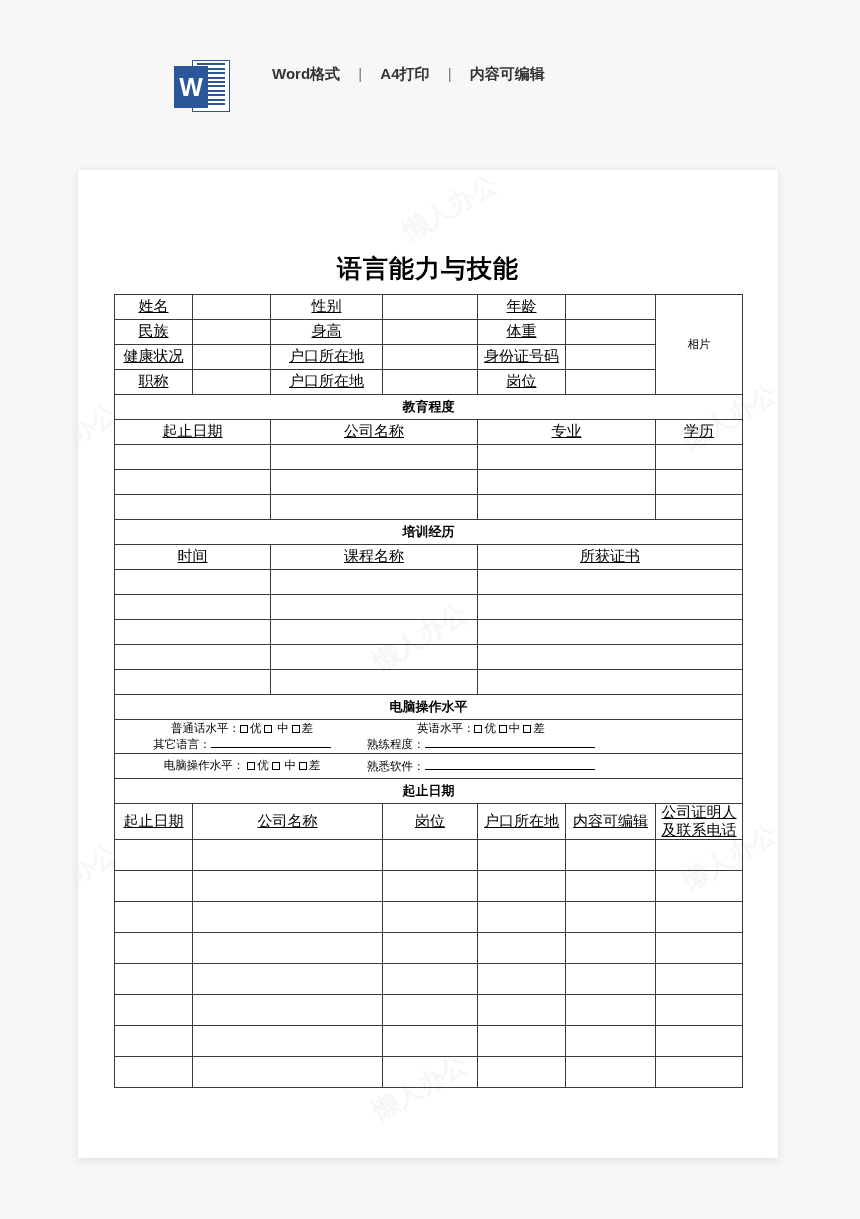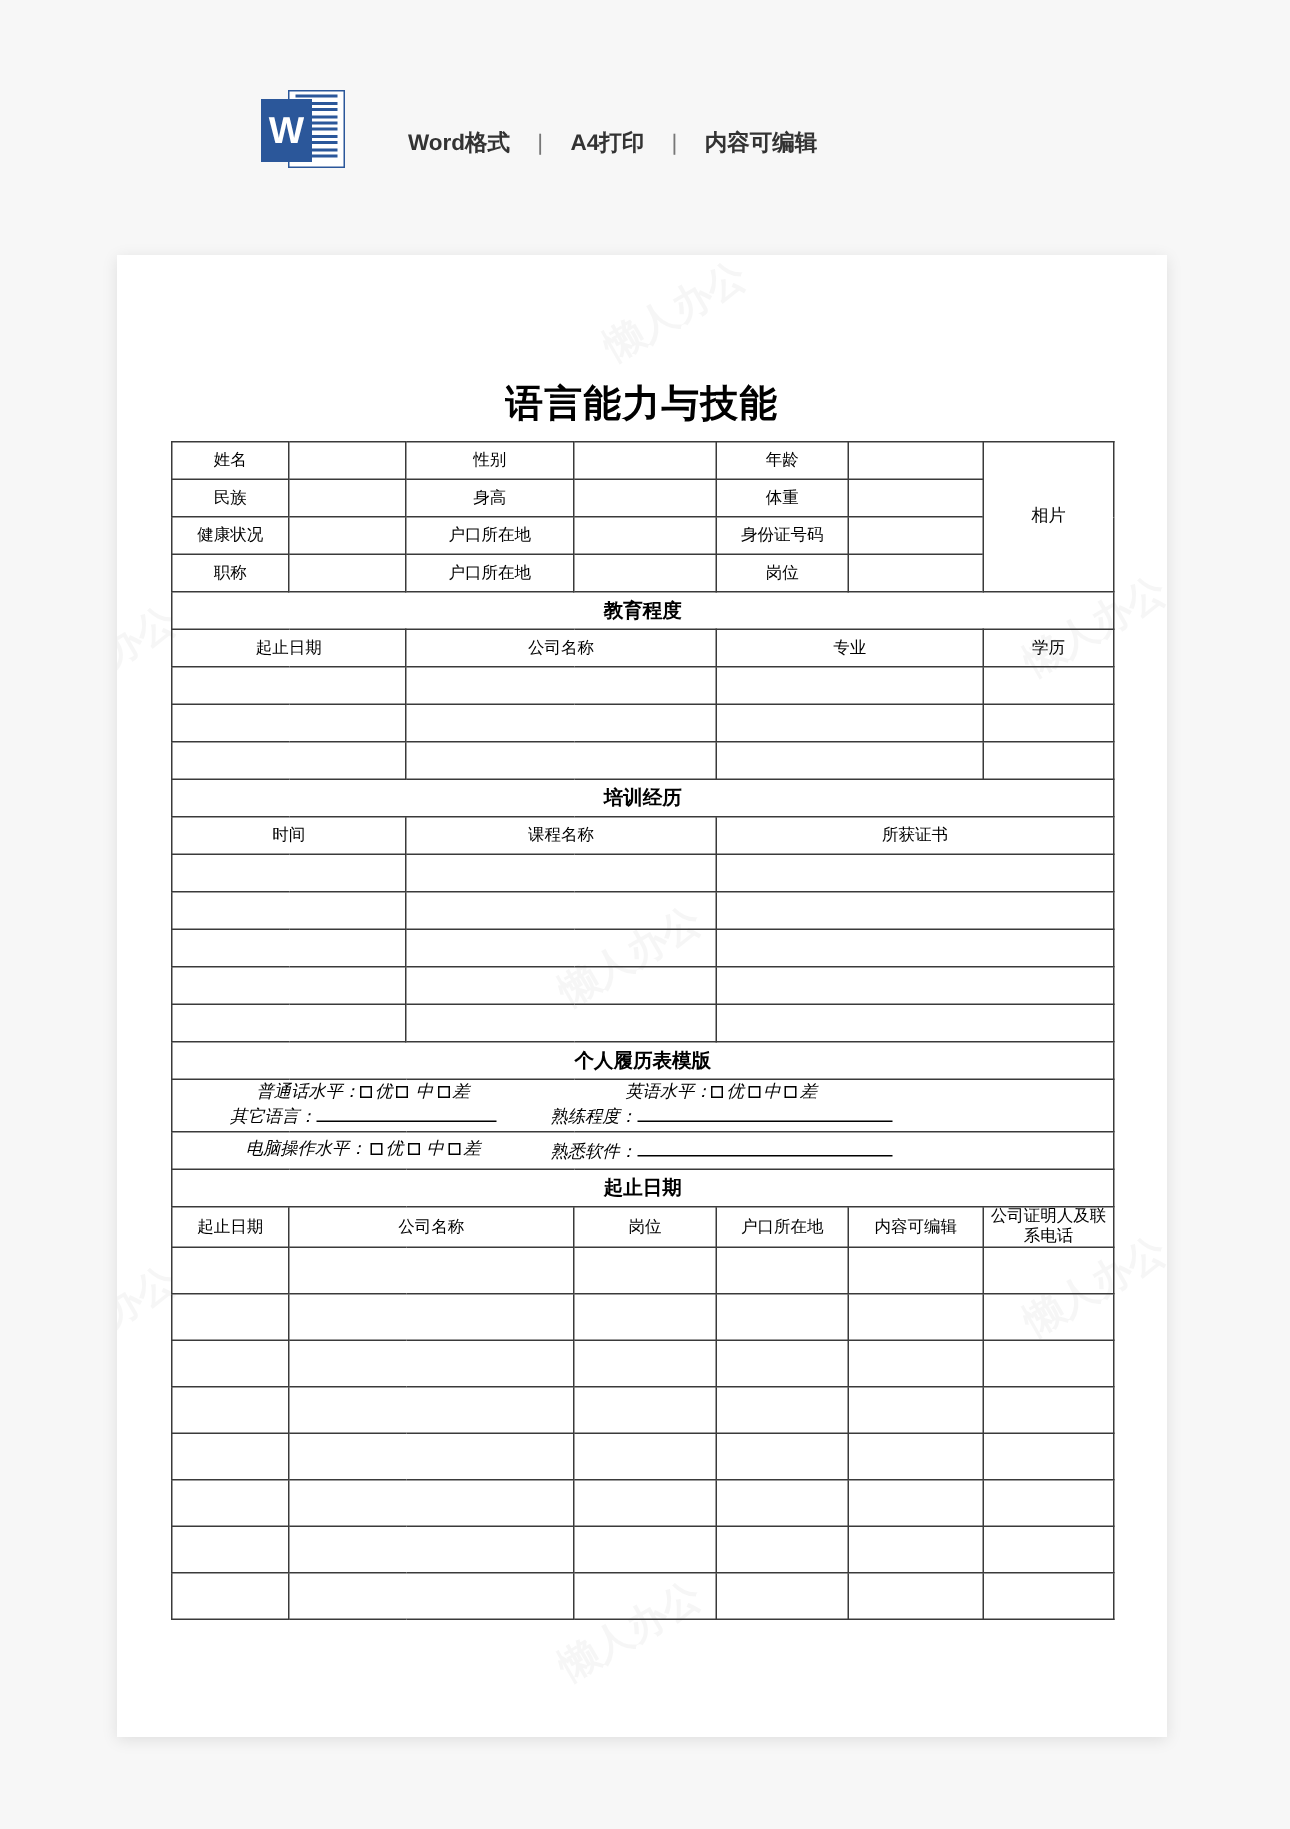--- a/index.html
+++ b/index.html
@@ -50,21 +50,21 @@
   .header-text { margin-left: 42px; }
   .title-main {
     color: #1a5a9e;
     font-size: 28px;
     font-weight: bold;
     letter-spacing: 0.5px;
     white-space: nowrap;
     line-height: 1.1;
   }
   .subtitle {
-    margin-top: 30px;
+    margin-top: 9px;
     color: #333;
     font-size: 15px;
     font-weight: bold;
     white-space: nowrap;
   }
   .subtitle .sep {
     color: #777;
     font-weight: normal;
     margin: 0 14px;
   }
@@ -122,23 +122,23 @@
     vertical-align: middle;
     padding: 0 2px;
     line-height: 1.15;
   }
   td.sec {
     font-weight: bold;
     font-family: "Liberation Sans", "DejaVu Sans", sans-serif;
     font-size: 13px;
     height: 20px;
   }
-  td.hd { font-size: 11px; }
+  td.hd { font-size: 15px; text-decoration: underline; }
   td.blank { height: 26px; }
-  td.left { text-align: left; padding-left: 6px; font-style: italic; }
+  td.left { text-align: left; padding-left: 6px; }
   .outer { border: 1.6px solid #1f1f1f; }
 
   .chk {
     display: inline-block;
     width: 8px; height: 8px;
     border: 1px solid #000;
     margin-right: 2px;
     vertical-align: -1px;
   }
   .ul {
@@ -299,21 +299,21 @@
         <td class="blank" colspan="2"></td>
         <td class="blank" colspan="3"></td>
       </tr>
       <tr>
         <td class="blank" colspan="2"></td>
         <td class="blank" colspan="2"></td>
         <td class="blank" colspan="3"></td>
       </tr>
 
       <tr>
-        <td class="sec" colspan="7">个人履历表模版</td>
+        <td class="sec" colspan="7">电脑操作水平</td>
       </tr>
       <tr class="langrow">
         <td class="left" colspan="7">
           <div class="twocol">
             <div>
               <div class="langline">
                 <span>普通话水平：</span><span class="chk"></span><span>优</span>&nbsp;<span class="chk"></span>&nbsp;<span>中</span>&nbsp;<span class="chk"></span><span>差</span>
               </div>
               <div class="langline">
                 <span>其它语言：</span><span class="ul s1"></span>

